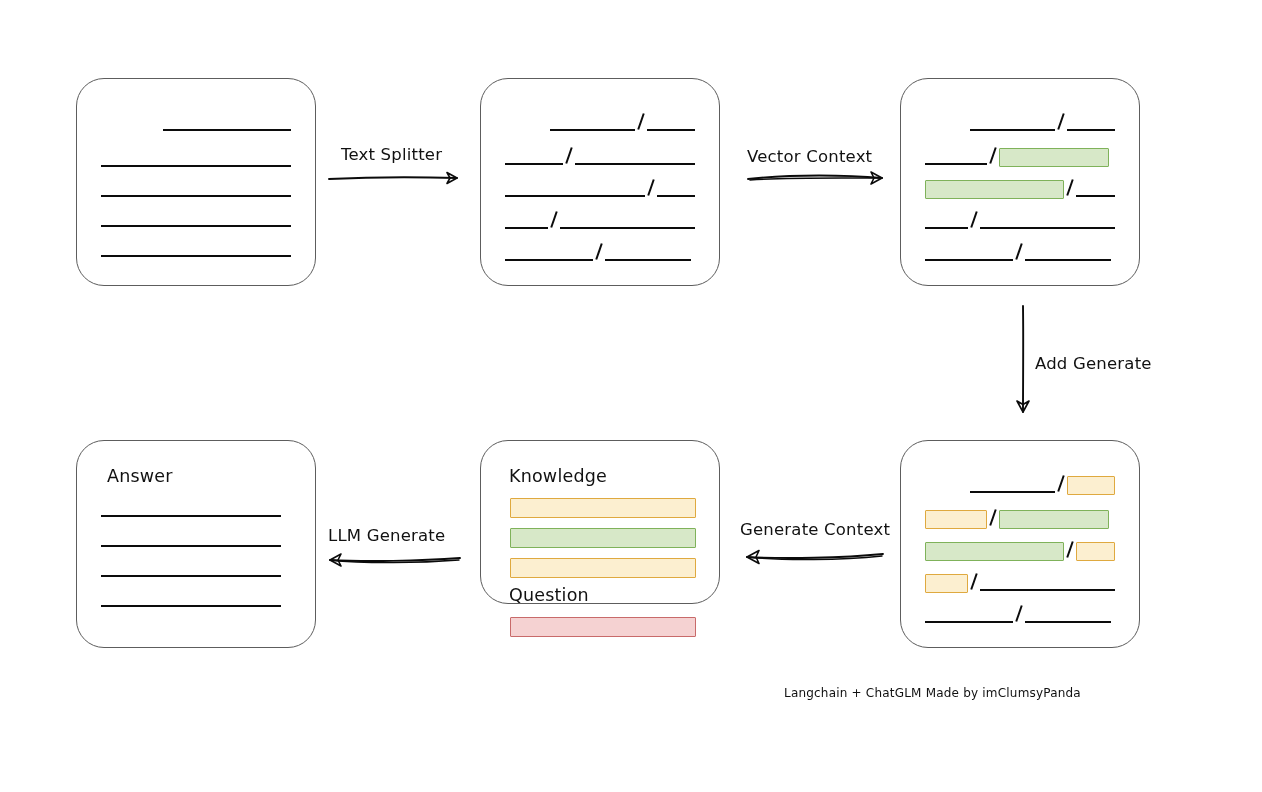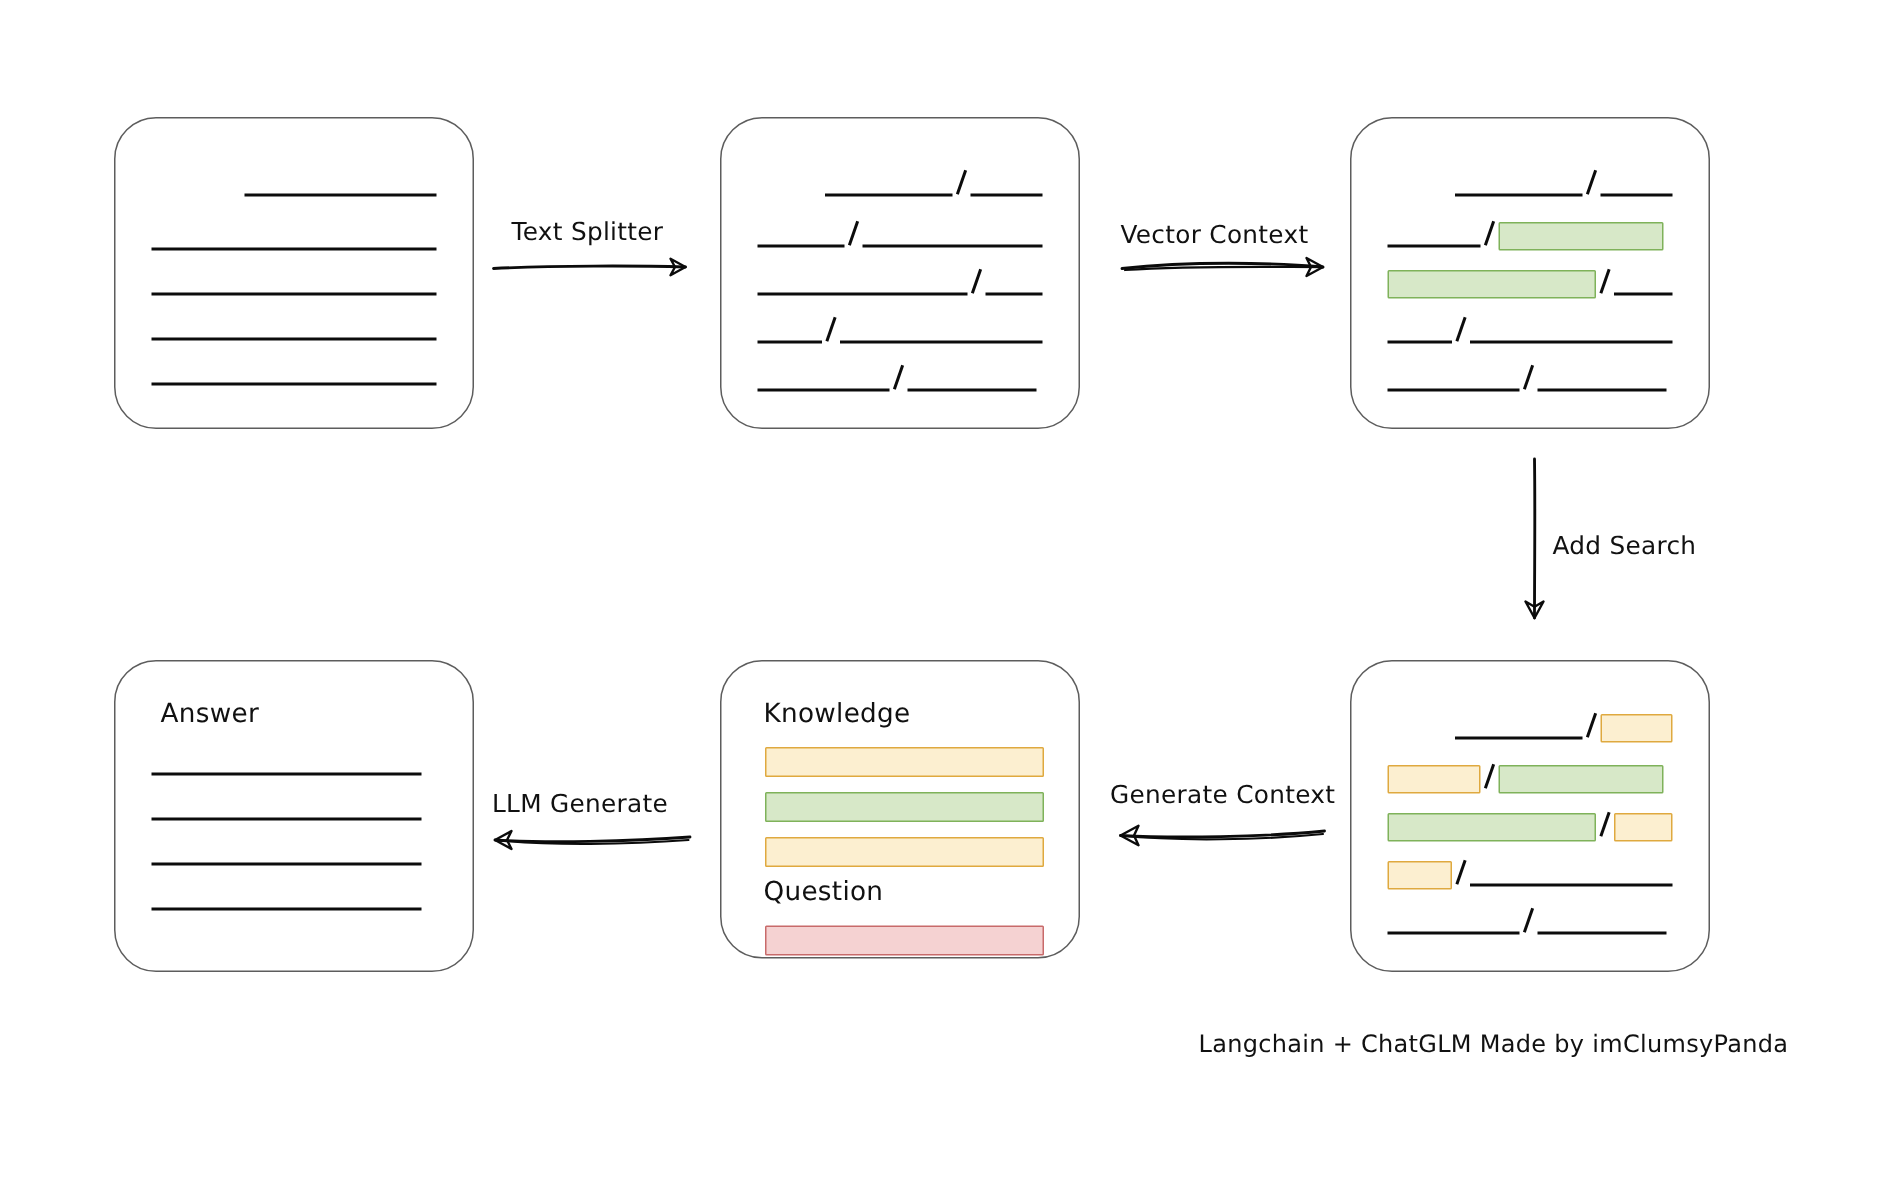--- a/index.html
+++ b/index.html
@@ -104,23 +104,22 @@
     font-weight: 400;
     white-space: nowrap;
   }
   .edge-label {
     position: absolute;
     font-size: 16.5px;
     white-space: nowrap;
   }
   .caption {
     position: absolute;
-    font-size: 16px;
+    font-size: 12px;
     white-space: nowrap;
-    margin-left: 15px;
   }
 
   .arrow-svg {
     position: absolute;
     overflow: visible;
   }
   .arrow-svg path, .arrow-svg polyline {
     fill: none;
     stroke: #0b0b0b;
     stroke-linecap: round;
@@ -238,21 +237,21 @@
         <div class="row" style="top: 162px; left: 24px; right: 24px;">
           <span class="seg-line" style="width: 88px;"></span>
           <span class="gap" style="width: 5px;"></span>
           <span class="slash"></span>
           <span class="gap" style="width: 5px;"></span>
           <span class="seg-line" style="width: 86px;"></span>
         </div>
       </div>
   </div>
 
-  <div class="hand edge-label" style="left:1035px; top:354px;">Add Search</div>
+  <div class="hand edge-label" style="left:1035px; top:354px;">Add Generate</div>
   <svg class="arrow-svg" style="left:1012px; top:306px;" width="24" height="116" viewBox="0 0 24 116">
     <path d="M11 0 C 11.5 35, 11 75, 11 106" stroke-width="1.9"></path>
     <path d="M11 106 L 5 95 L 11 98.5 L 17 95 Z" stroke-width="1.6"></path>
   </svg>
 
   <div class="doc-box" style="left:76px; top:440px; width:240px; height:208px;">
     <div class="box-label hand" style="left:30px; top:25px;">Answer</div>
     <div class="rows" id="rows-answer_panel" style="padding:0 30px;">
         <div class="row" style="top: 56px; left: 24px; right: 24px;">
           <span class="seg-line" style="width: 180px;"></span>
@@ -269,21 +268,21 @@
       </div>
   </div>
 
   <div class="hand edge-label" style="left:328px; top:526px;">LLM Generate</div>
   <svg class="arrow-svg" style="left:320px; top:549px;" width="148" height="22" viewBox="0 0 148 22">
     <path d="M140 9 C 100 12, 45 13, 10 11" stroke-width="1.9"></path>
     <path d="M139 11 C 100 14, 46 15, 10 11" stroke-width="1.4"></path>
     <path d="M10 11 L 21 5 L 18 11 L 21 17 Z" stroke-width="1.6"></path>
   </svg>
 
-  <div class="doc-box" style="left:480px; top:440px; width:240px; height:199px;">
+  <div class="doc-box" style="left:480px; top:440px; width:240px; height:164px;">
     <div class="box-label hand" style="left:28px; top:25px;">Knowledge</div>
 
     <div class="bar yellow" style="left:29px; top:57px; width:186px;"></div>
     <div class="bar green" style="left:29px; top:87px; width:186px;"></div>
     <div class="bar yellow" style="left:29px; top:117px; width:186px;"></div>
 
     <div class="box-label hand" style="left:28px; top:144px;">Question</div>
 
     <div class="bar red" style="left:29px; top:176px; width:186px;"></div>
   </div>

